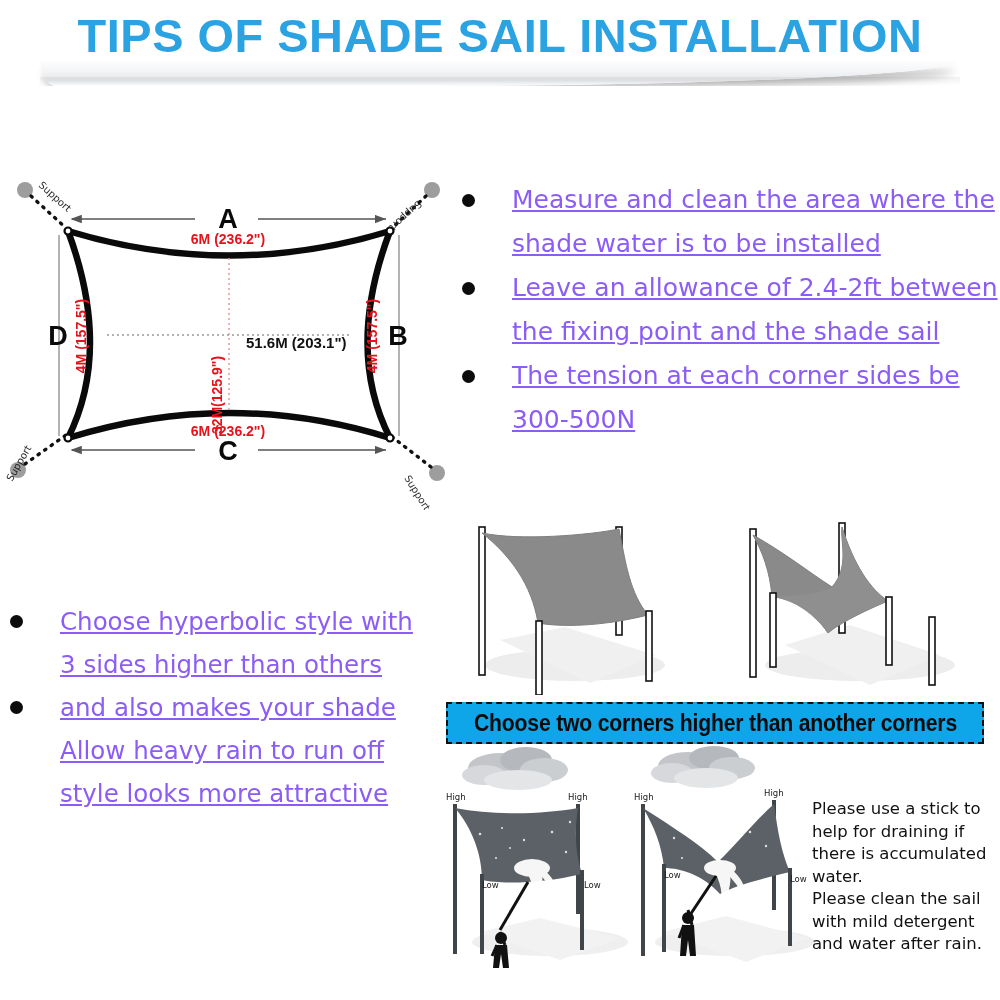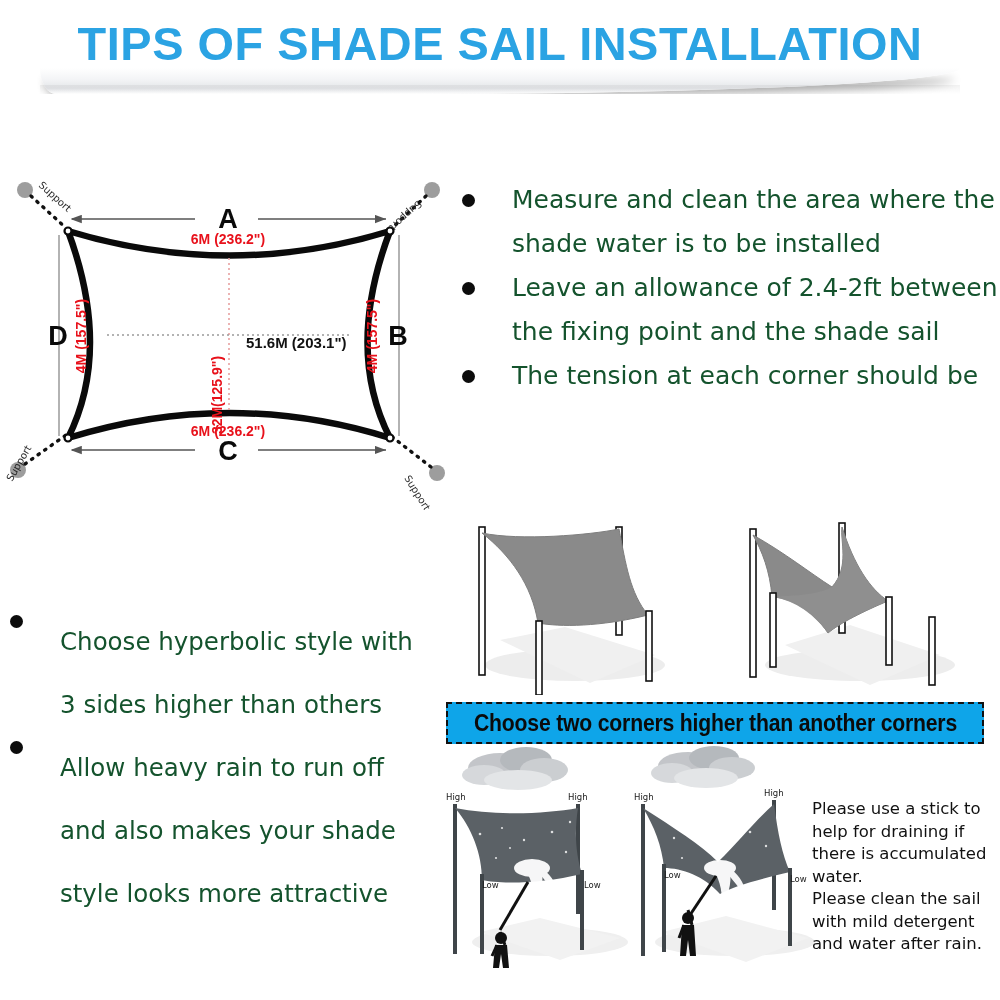--- a/index.html
+++ b/index.html
@@ -7,21 +7,21 @@
   body{
     width:1000px;height:1000px;
     background:#ffffff;
     font-family:"DejaVu Sans","Liberation Sans",sans-serif;
     overflow:hidden;position:relative;
   }
   .page{position:relative;width:1000px;height:1000px;}
 
   
   .banner{
-    position:absolute;left:0;top:16px;width:1000px;height:78px;
+    position:absolute;left:0;top:8px;width:1000px;height:78px;
     background:#ffffff;overflow:hidden;
   }
   .banner-curl{
     position:absolute;left:40px;top:52px;width:920px;height:26px;
     background:linear-gradient(180deg,#ffffff 0%,#f3f4f6 45%,#e4e6e9 78%,#ffffff 100%);
     border-radius:0 0 60% 16px / 0 0 100% 100%;
     box-shadow:0 6px 9px -5px rgba(0,0,0,0.30);
   }
   .banner-curl:after{
     content:"";position:absolute;left:0;bottom:0;width:100%;height:9px;
@@ -42,37 +42,38 @@
   
   .bullets{position:absolute;}
   .bullets .bline{
     display:flex;align-items:flex-start;
   }
   .bullets .dot{
     flex:0 0 auto;width:13px;height:13px;border-radius:50%;
     background:#0c0c0c;margin-right:12px;
   }
   .bullets .txt{
-    color:#14532d;
+    color:#8b5cf6;
+    text-decoration:underline;
   }
   .bullets .cont{display:block;}
 
   #top-right-bullets{
     left:462px;top:178px;width:545px;
     font-size:25px;line-height:44px;
   }
   #top-right-bullets .dot{margin-top:16px;}
   #top-right-bullets .cont{margin-left:25px;}
 
   #mid-left-bullets{
     left:10px;top:600px;width:430px;
     font-size:24.5px;line-height:43px;
   }
   #mid-left-bullets .dot{margin-top:15px;}
-  #mid-left-bullets .cont{margin-left:25px;margin-top:20px;}
+  #mid-left-bullets .cont{margin-left:25px;}
 
   
   .sails{position:absolute;left:440px;top:505px;width:560px;height:190px;}
 
   
   .callout{
     position:absolute;left:446px;top:702px;width:538px;height:42px;
     border:2.5px dashed #111111;
     display:flex;align-items:center;justify-content:center;
     box-sizing:border-box;background:#0ea5e9;
@@ -188,38 +189,39 @@
     <div class="bline">
       <span class="dot"></span>
       <span class="txt">
         <span class="cont">Leave an allowance of 2.4-2ft between</span>
         <span class="cont">the fixing point and the shade sail</span>
       </span>
     </div>
     <div class="bline">
       <span class="dot"></span>
       <span class="txt">
-        <span class="cont">The tension at each corner should be</span>
+        <span class="cont">The tension at each corner sides be</span>
+        <span class="cont">300-500N</span>
       </span>
     </div>
   </div>
 
   <div class="bullets" id="mid-left-bullets">
     <div class="bline">
       <span class="dot"></span>
       <span class="txt">
         <span class="cont">Choose hyperbolic style with</span>
         <span class="cont">3 sides higher than others</span>
       </span>
     </div>
     <div class="bline">
       <span class="dot"></span>
       <span class="txt">
+        <span class="cont">and also makes your shade</span>
         <span class="cont">Allow heavy rain to run off</span>
-        <span class="cont">and also makes your shade</span>
         <span class="cont">style looks more attractive</span>
       </span>
     </div>
   </div>
 
   <div class="sails">
     <svg width="560" height="190" viewBox="0 0 560 190" xmlns="http://www.w3.org/2000/svg">
 
       <g>
         <ellipse cx="135" cy="160" rx="90" ry="16" fill="#ededed"></ellipse>

